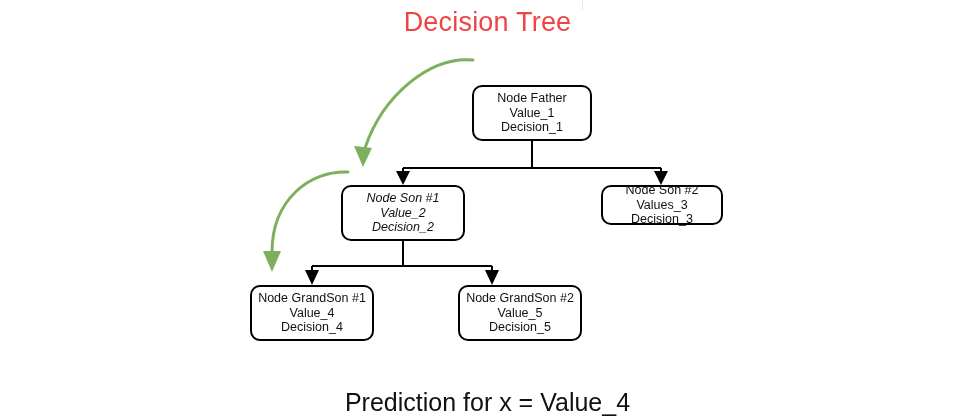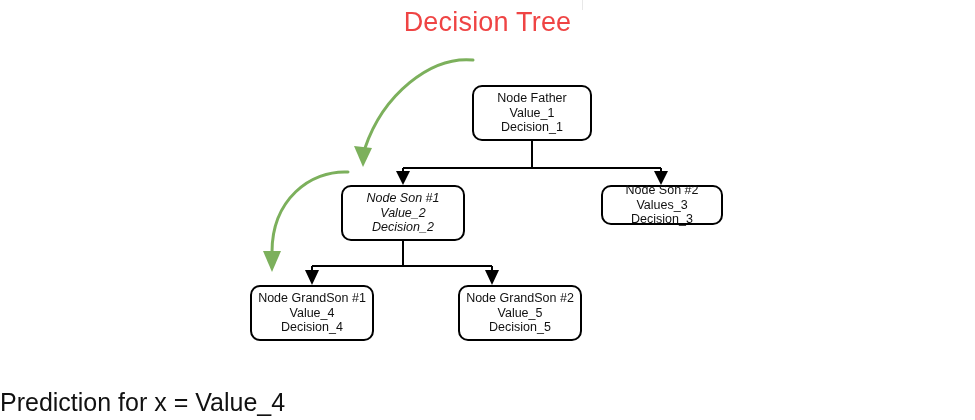--- a/index.html
+++ b/index.html
@@ -30,20 +30,21 @@
     font-size: 27px;
     line-height: 34px;
     color: #ef4444;
     letter-spacing: 0.2px;
   }
   .footer-text {
     position: absolute;
     left: 0;
     top: 386px;
     width: 975px;
+    text-align: center;
     font-size: 25px;
     line-height: 32px;
     color: #111111;
   }
   .node {
     position: absolute;
     box-sizing: border-box;
     border: 2px solid #000000;
     border-radius: 10px;
     background: #ffffff;

